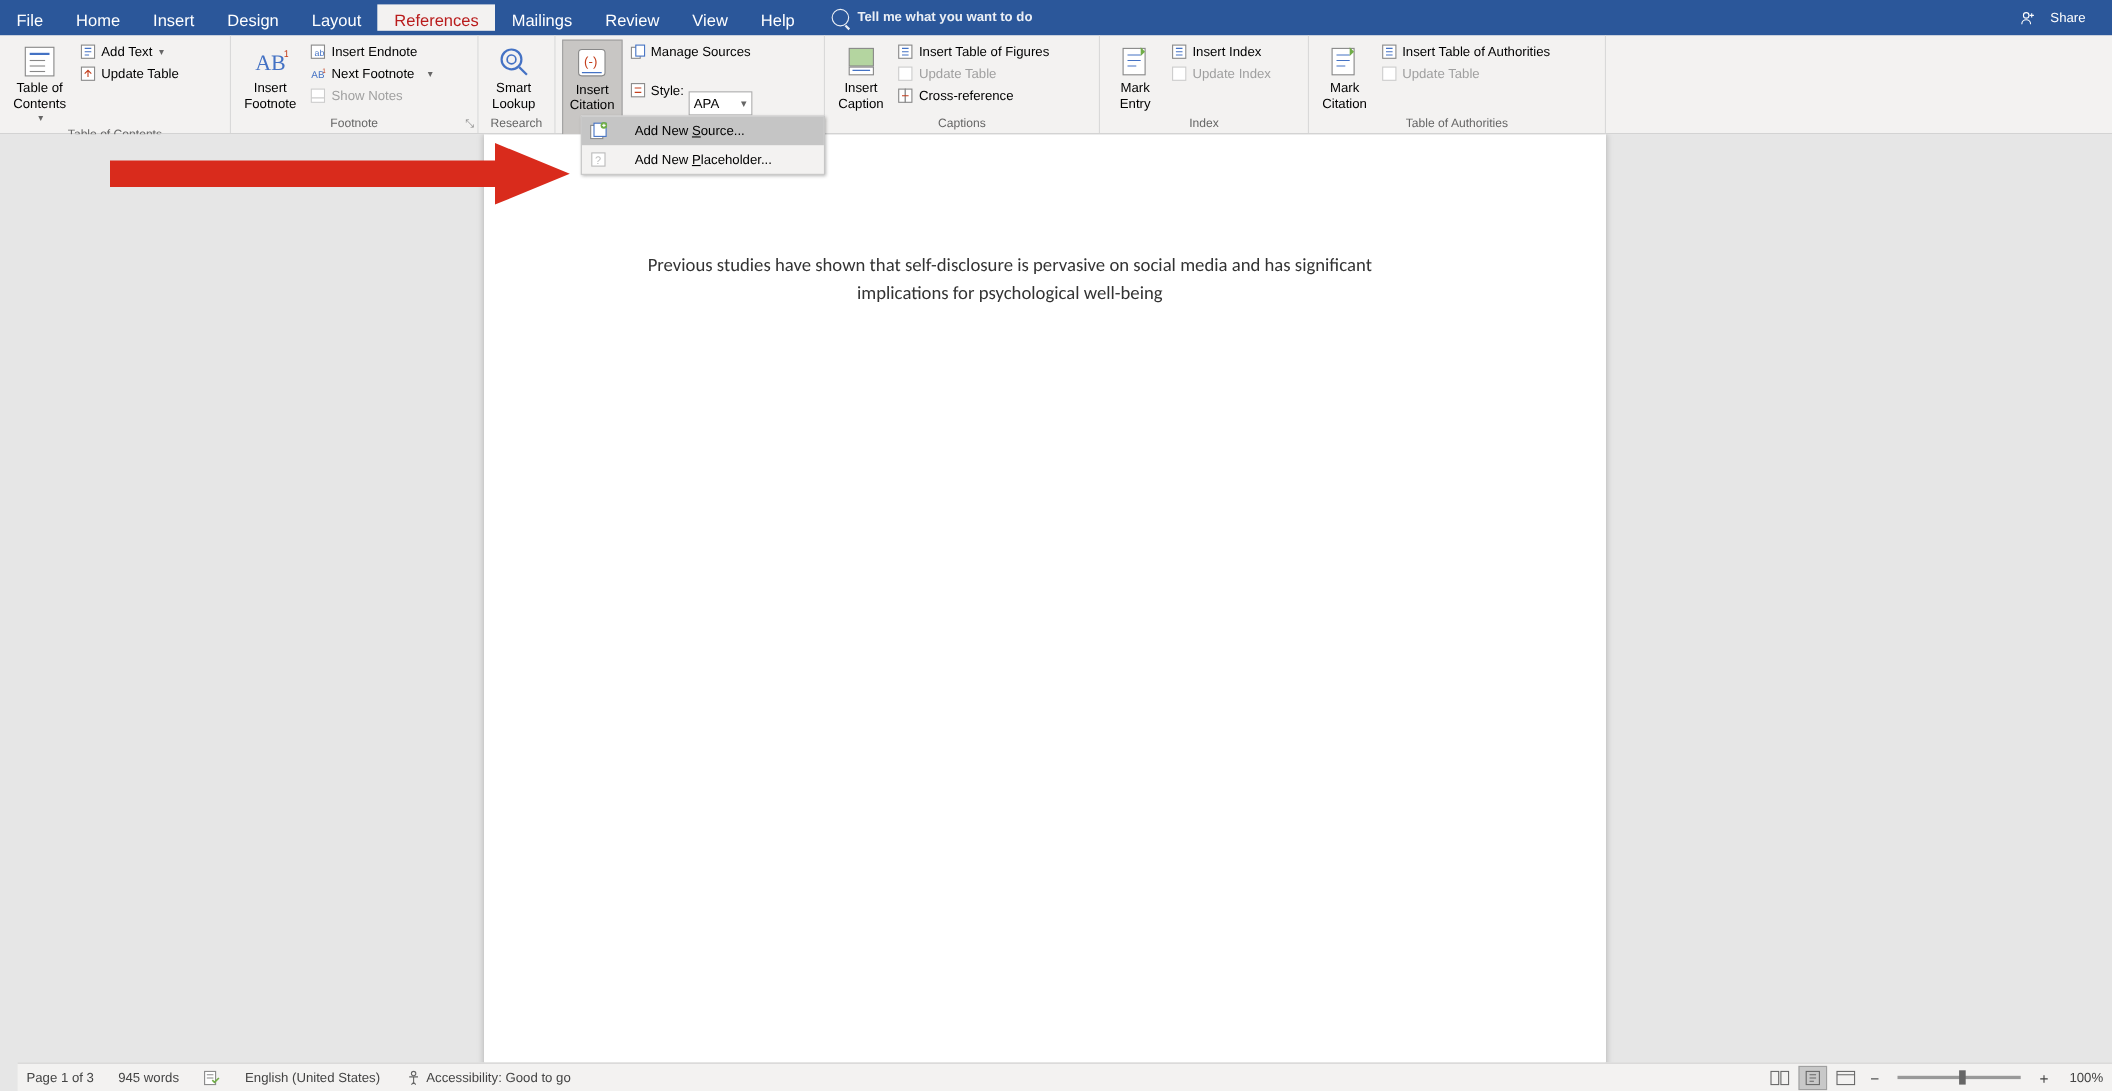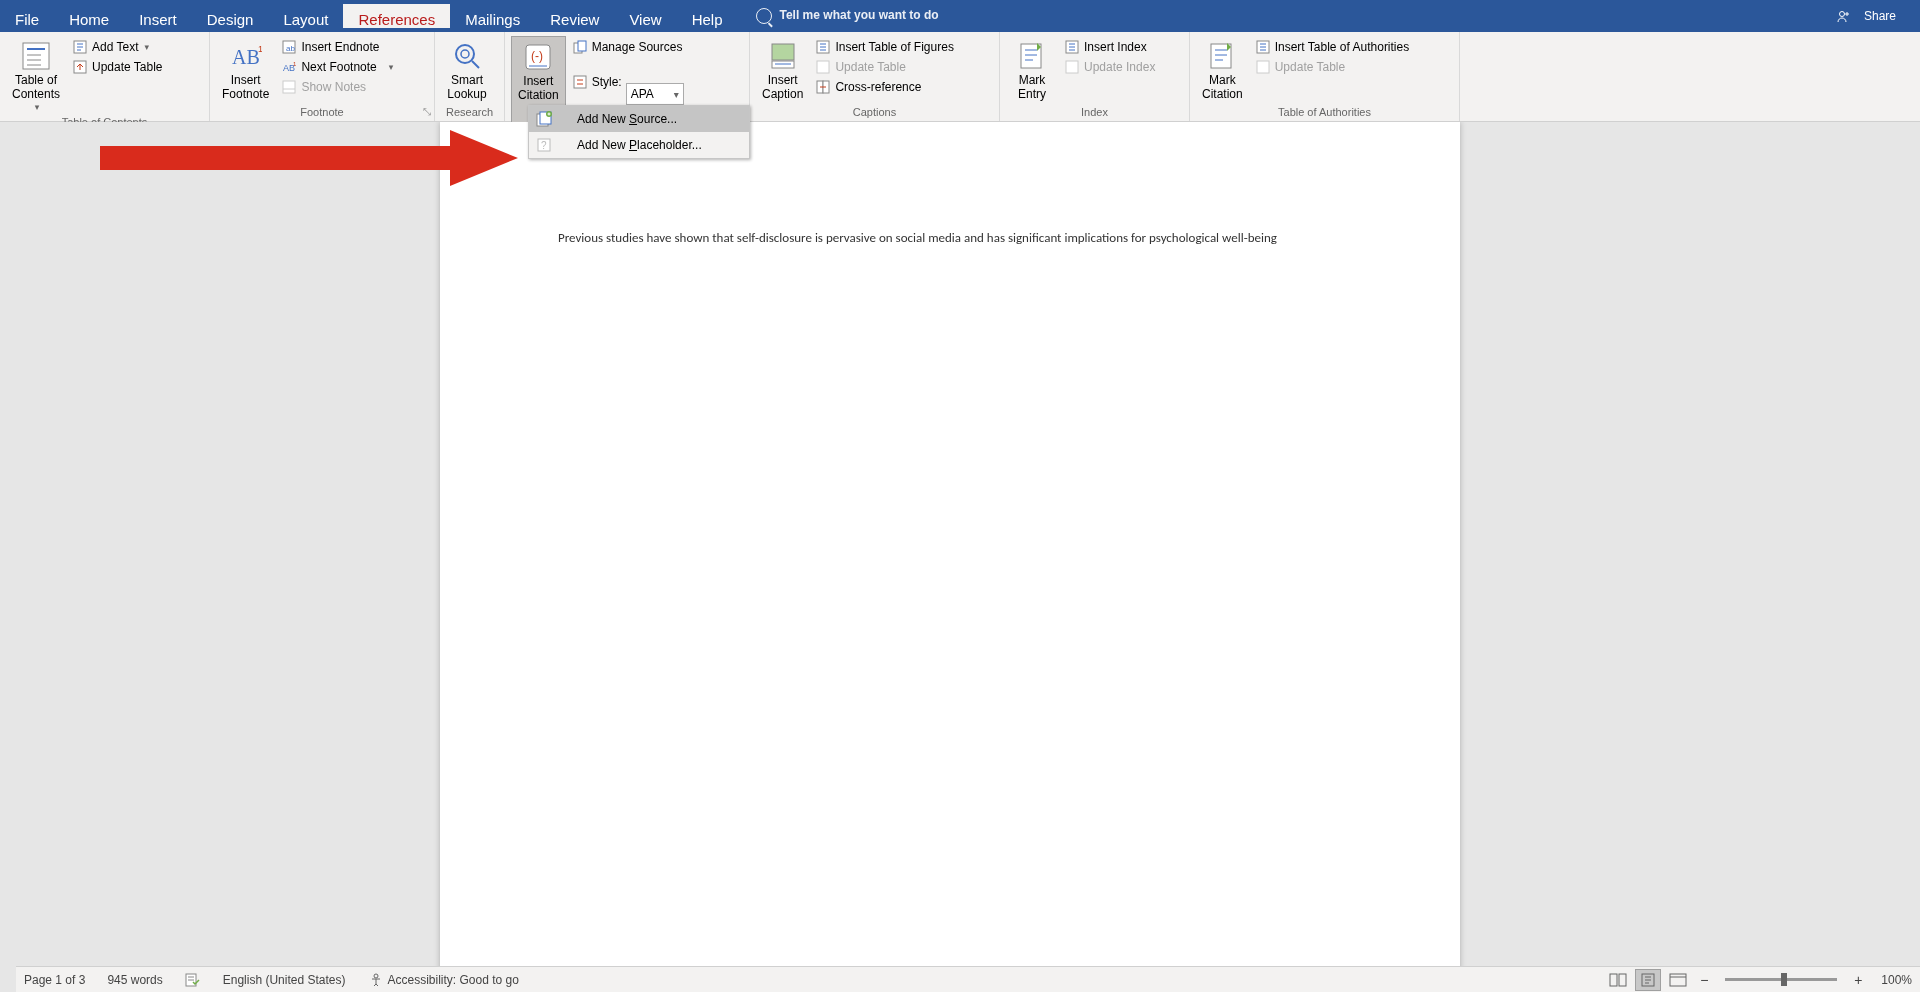--- a/index.html
+++ b/index.html
@@ -36,21 +36,21 @@
 .menu-item.hover { background: #c5c5c5; }
 .menu-icon { width: 18px; height: 18px; display: inline-flex; align-items: center; justify-content: center; }
 .underline-char { text-decoration: underline; }
 
 
 .red-arrow { position: absolute; top: 130px; left: 100px; z-index: 50; }
 
 
 .doc-area { position: absolute; top: 122px; left: 0; right: 0; bottom: 26px; background: #e6e6e6; overflow: hidden; }
 .page { position: absolute; left: 440px; top: 0; width: 1020px; height: 900px; background: #fff; box-shadow: 0 0 6px rgba(0,0,0,0.25); }
-.page-content { position: absolute; top: 106px; left: 118px; width: 720px; font-family: Calibri, Arial, sans-serif; font-size: 13px; line-height: 1.55; color: #333; }
+.page-content { position: absolute; top: 106px; left: 118px; width: 720px; font-family: Calibri, Arial, sans-serif; font-size: 17px; line-height: 1.55; color: #333; text-align: center; }
 
 
 .statusbar { position: absolute; bottom: 0; left: 16px; right: 0; height: 26px; background: #f3f2f1; border-top: 1px solid #d0d0d0; display: flex; align-items: center; padding: 0 8px; font-size: 12px; color: #444; }
 .status-item { margin-right: 22px; display: flex; align-items: center; gap: 4px; }
 .status-right { margin-left: auto; display: flex; align-items: center; gap: 4px; }
 .view-btn { width: 26px; height: 22px; display: flex; align-items: center; justify-content: center; border: 1px solid transparent; }
 .view-btn.active { background: #c8c8c8; border-color: #a0a0a0; }
 .zoom-slider { width: 112px; height: 3px; background: #999; position: relative; margin: 0 8px; }
 .zoom-thumb { position: absolute; left: 50%; top: -5px; width: 6px; height: 13px; background: #666; }
 .zoom-minus, .zoom-plus { width: 18px; text-align: center; cursor: pointer; font-size: 14px; }

